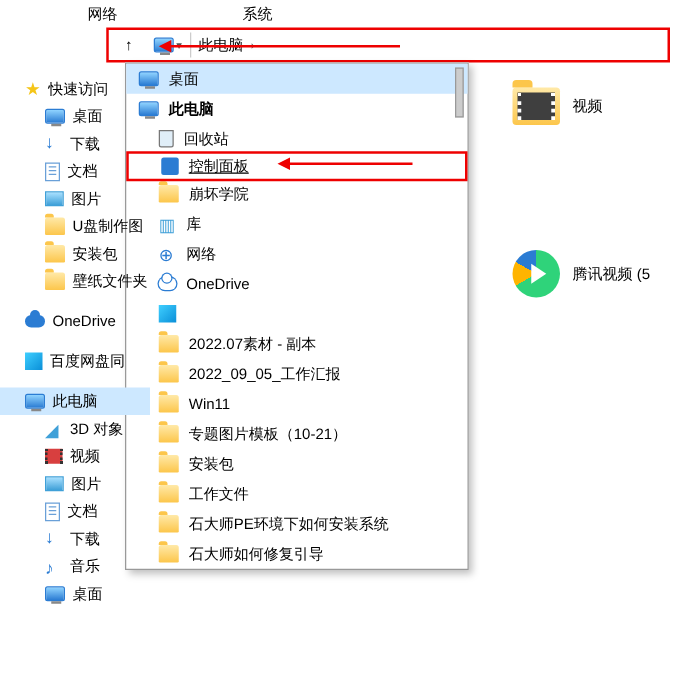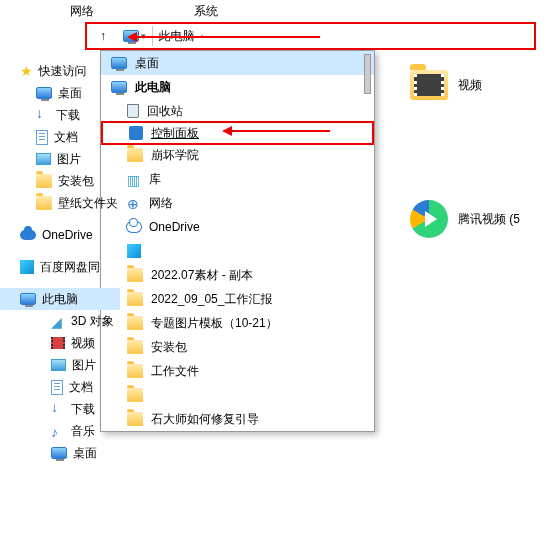--- a/index.html
+++ b/index.html
@@ -11,21 +11,21 @@
 .addrbar { position: absolute; top: 22px; left: 85px; right: 10px; height: 28px; border: 2px solid #e00; display: flex; align-items: center; background: #fff; }
 .upbtn { width: 24px; height: 24px; display: flex; align-items: center; justify-content: center; margin: 0 4px; }
 .pcicon-wrap { display: flex; align-items: center; padding: 0 4px; border-right: 1px solid #ccc; height: 20px; }
 .chev { color: #555; font-size: 9px; margin: 0 2px; }
 .crumb { padding: 0 6px; display: flex; align-items: center; gap: 4px; }
 
 .sidebar { position: absolute; top: 60px; left: 0; width: 120px; }
 .star { color: #f5c518; font-size: 14px; }
 .tree-item { display: flex; align-items: center; gap: 6px; padding: 3px 0 3px 20px; height: 22px; cursor: default; }
 .tree-item.l2 { padding-left: 36px; }
-.tree-item.l3 { padding-left: 51px; }
+.tree-item.l3 { padding-left: 36px; }
 .tree-item.sel { background: #cde8ff; }
 .tree-group { margin-top: 10px; }
 
 .folder-icon { width: 16px; height: 14px; background: linear-gradient(180deg,#ffe9a8,#fcc64b); border-radius: 2px 2px 1px 1px; position: relative; display: inline-block; }
 .folder-icon::before { content:""; position:absolute; top:-3px; left:0; width:7px; height:3px; background:#fcc64b; border-radius:2px 2px 0 0; }
 
 .pc-icon { width: 16px; height: 12px; border: 1px solid #2b7cd3; border-radius: 2px; background: linear-gradient(180deg,#8fd3ff,#2b7cd3); position: relative; display:inline-block; }
 .pc-icon::after { content:""; position:absolute; bottom:-3px; left:4px; width:8px; height:2px; background:#888; }
 
 .dl-icon { width:14px; height:14px; display:inline-block; position:relative; }
@@ -146,32 +146,37 @@
   <div class="dd-item indent">
       <span class="folder-icon"></span>
       <span>2022.07素材 - 副本</span>
     </div>
   <div class="dd-item indent">
       <span class="folder-icon"></span>
       <span>2022_09_05_工作汇报</span>
     </div>
   <div class="dd-item indent">
       <span class="folder-icon"></span>
+      <span>Win11</span>
+    </div>
+  <div class="dd-item indent">
+      <span class="folder-icon"></span>
       <span>专题图片模板（10-21）</span>
     </div>
   <div class="dd-item indent">
       <span class="folder-icon"></span>
       <span>安装包</span>
     </div>
   <div class="dd-item indent">
       <span class="folder-icon"></span>
       <span>工作文件</span>
     </div>
   <div class="dd-item indent">
       <span class="folder-icon"></span>
+      <span>石大师PE环境下如何安装系统</span>
     </div>
   <div class="dd-item indent">
       <span class="folder-icon"></span>
       <span>石大师如何修复引导</span>
     </div>
 </div>
 
 <div class="sidebar">
   <div class="tree-item">
       <span class="star">★</span>
@@ -185,20 +190,24 @@
       <span class="dl-icon"></span>
       <span>下载</span>
     </div>
   <div class="tree-item l2">
       <span class="doc-icon"></span>
       <span>文档</span>
     </div>
   <div class="tree-item l2">
       <span class="pic-icon"></span>
       <span>图片</span>
+    </div>
+  <div class="tree-item l2">
+      <span class="folder-icon"></span>
+      <span>U盘制作图</span>
     </div>
   <div class="tree-item l2">
       <span class="folder-icon"></span>
       <span>安装包</span>
     </div>
   <div class="tree-item l2">
       <span class="folder-icon"></span>
       <span>壁纸文件夹</span>
     </div>
 

